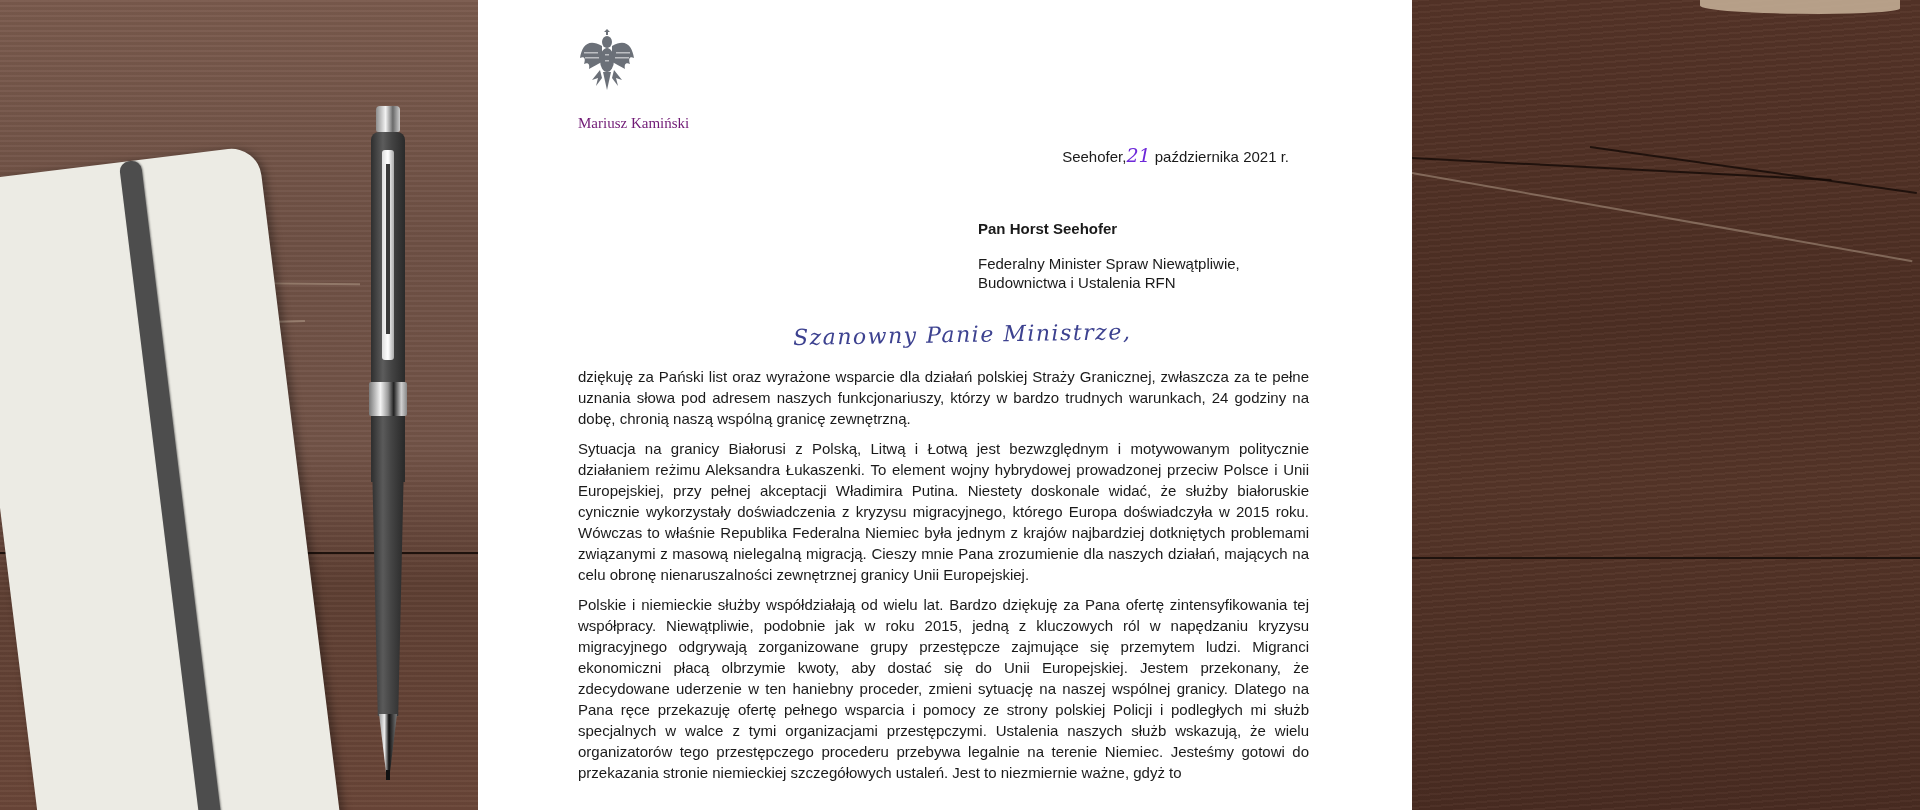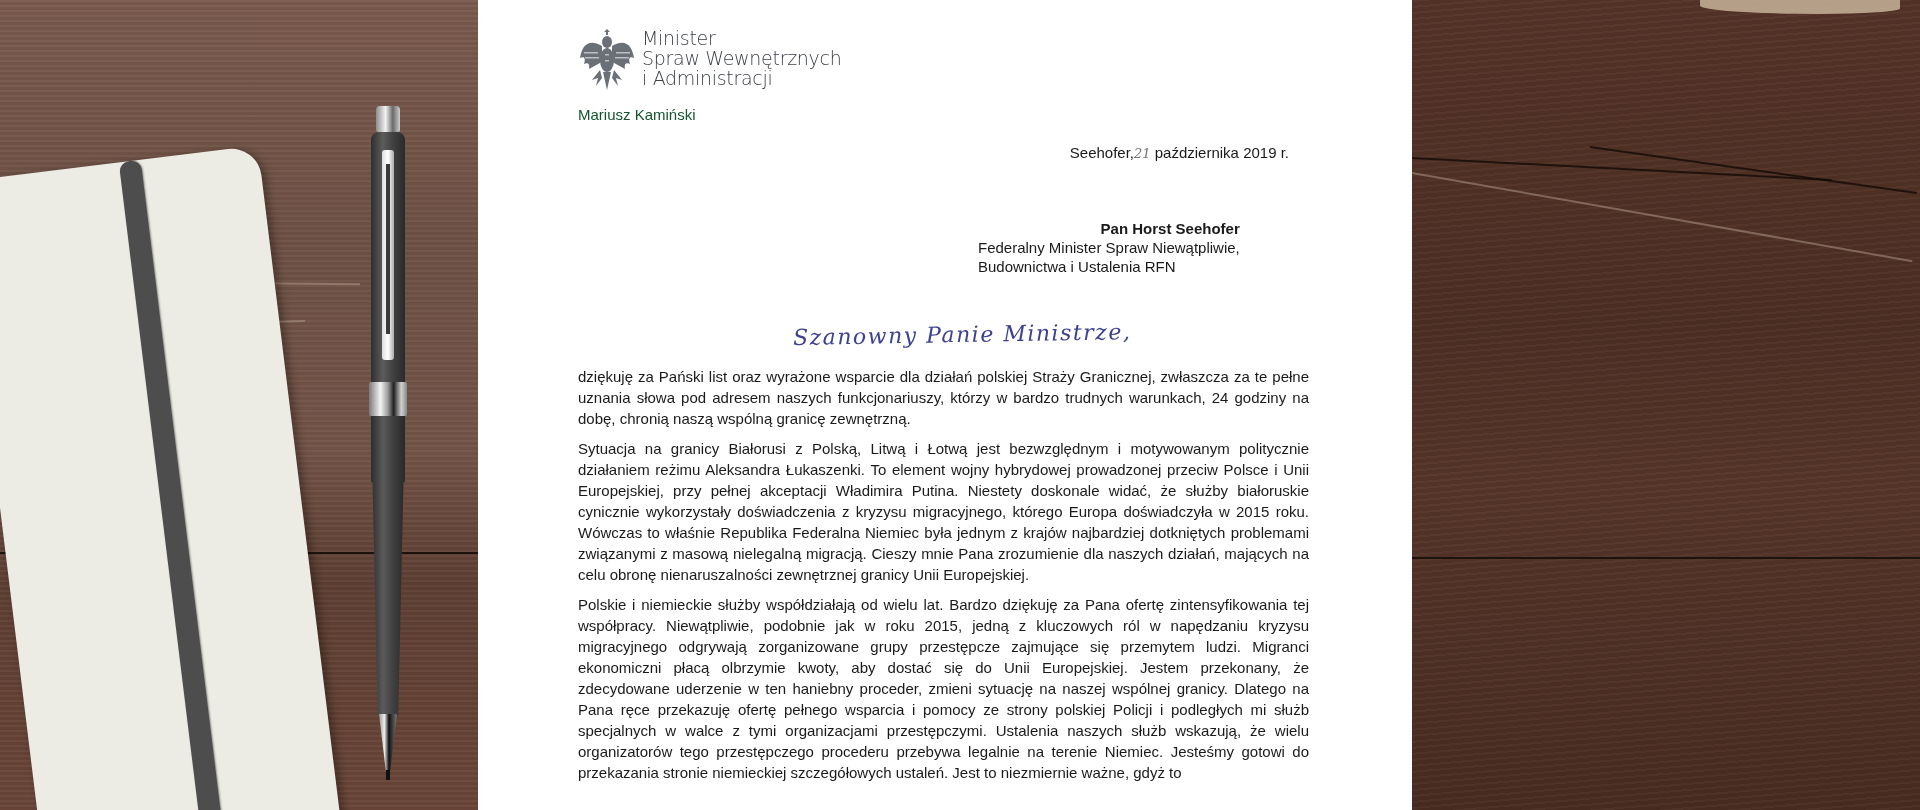--- a/index.html
+++ b/index.html
@@ -88,25 +88,25 @@
       position: absolute; left: 478px; top: 0; width: 934px; height: 810px;
       background: #ffffff; overflow: hidden;
     }
     .letterhead { position: absolute; left: 100px; top: 28px; display: flex; align-items: flex-start; }
     .eagle-icon { width: 58px; height: 64px; margin-right: 6px; }
     .ministry-name {
       font-family: "DejaVu Sans", sans-serif; color: #3b3f46;
       font-size: 19px; line-height: 20px; letter-spacing: -0.3px; font-weight: 300;
     }
     .ministry-name div { white-space: nowrap; }
-    .sender { position: absolute; left: 100px; top: 106px; font-size: 15px; color: #14532d; }
+    .sender { position: absolute; left: 100px; top: 115px; font-size: 15px; color: #701a75; font-family: Liberation Serif, serif; }
     .place-date { position: absolute; right: 123px; top: 144px; font-size: 15px; color: #1a1a1a; white-space: nowrap; }
-    .handwritten-day { font-family: "DejaVu Serif", serif; font-style: italic; color: #737373; font-size: 13px; }
+    .handwritten-day { font-family: "DejaVu Serif", serif; font-style: italic; color: #6d28d9; font-size: 19px; }
     .recipient { position: absolute; left: 500px; top: 219px; font-size: 15px; color: #1a1a1a; line-height: 19px; }
-    .recipient .name { font-weight: bold; margin-bottom: 0; text-align: right; }
+    .recipient .name { font-weight: bold; margin-bottom: 16px; }
     .salutation {
       position: absolute; left: 315px; top: 322px;
       font-family: "DejaVu Serif", serif; font-style: italic; color: #3d4290;
       font-size: 22px; letter-spacing: 1.5px; transform: rotate(-1deg);
     }
     .body-text {
       position: absolute; left: 100px; top: 366px; width: 731px;
       font-size: 15px; line-height: 21px; color: #1a1a1a; text-align: justify;
     }
     .body-text p { margin: 0 0 9px 0; }
@@ -156,31 +156,26 @@
       <g fill="#ffffff" opacity="0.55">
         <path d="M8 24 l10 4 M8 30 l12 2"></path>
         <rect x="6" y="24" width="14" height="1.5"></rect>
         <rect x="7" y="29" width="14" height="1.5"></rect>
         <rect x="38" y="24" width="14" height="1.5"></rect>
         <rect x="37" y="29" width="14" height="1.5"></rect>
         <rect x="27" y="26" width="4" height="1.5"></rect>
         <rect x="27" y="32" width="4" height="1.5"></rect>
       </g>
     </svg>
-    <div class="ministry-name">
-      <div>Minister</div>
-      <div>Spraw Wewnętrznych</div>
-      <div>i Administracji</div>
-    </div>
   </div>
 
   <div class="sender">Mariusz Kamiński</div>
 
   <div class="place-date">
-    <span>Seehofer,</span><span class="handwritten-day">21</span><span> października 2019 r.</span>
+    <span>Seehofer,</span><span class="handwritten-day">21</span><span> października 2021 r.</span>
   </div>
 
   <div class="recipient">
     <div class="name">Pan Horst Seehofer</div>
     <div>Federalny Minister Spraw Niewątpliwie,</div>
     <div>Budownictwa i Ustalenia RFN</div>
   </div>
 
   <div class="salutation">Szanowny Panie Ministrze,</div>
 

